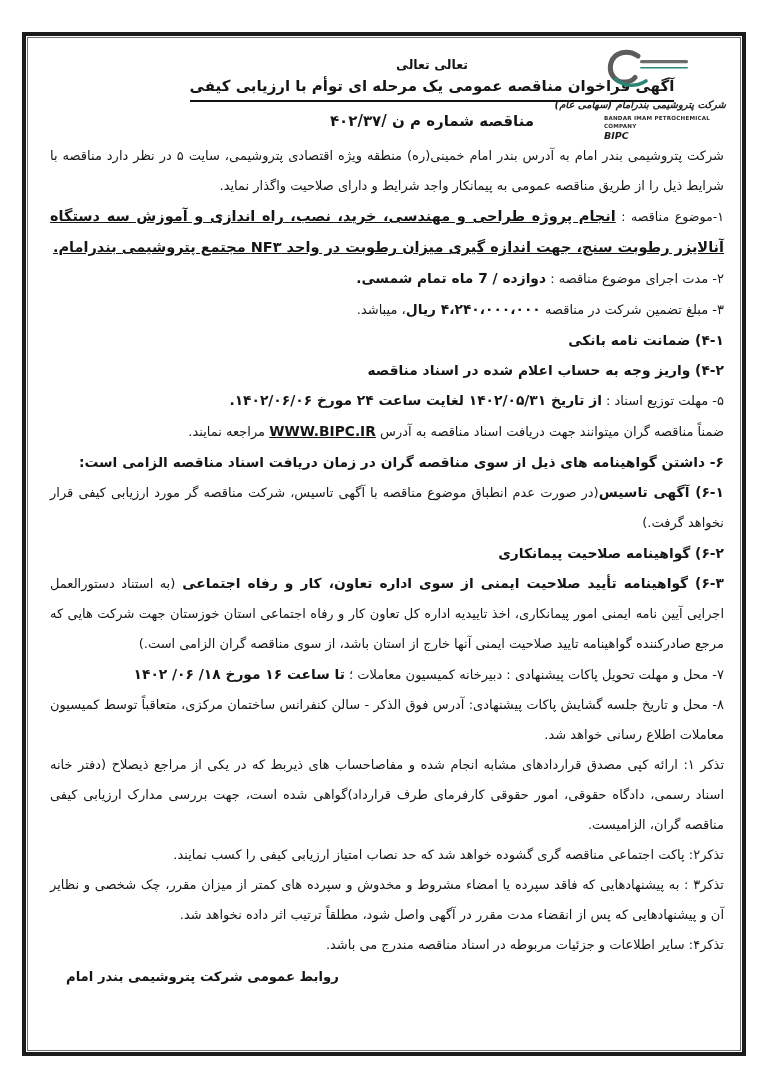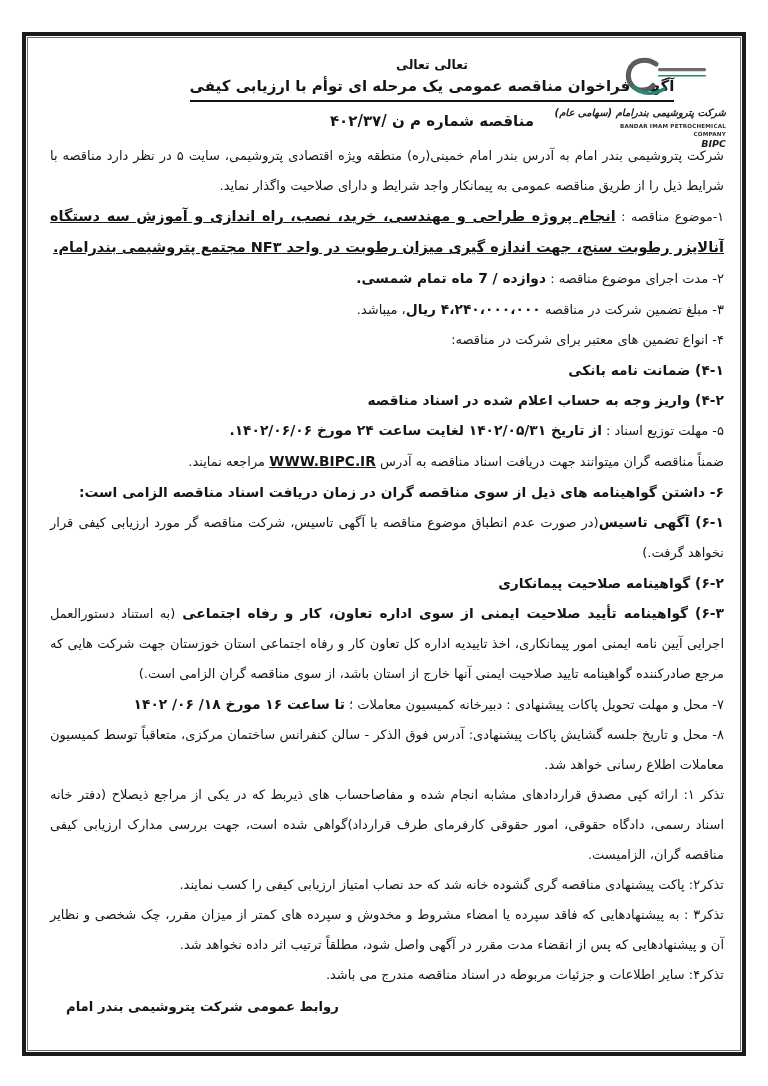--- a/index.html
+++ b/index.html
@@ -12,21 +12,21 @@
   .content{position:absolute;top:4px;left:4px;right:4px;bottom:4px;padding:10px 14px 0 20px;box-sizing:border-box;}
 
   
   .header{text-align:center;margin-left:90px;}
   .bismillah{font-size:12.5px;font-weight:bold;line-height:22px;margin-top:4px;}
   .title{display:inline-block;font-size:15px;font-weight:bold;line-height:20px;
          border-bottom:2px solid #111;padding-bottom:4px;}
   .tender-no{font-size:15px;font-weight:bold;line-height:24px;margin-top:7px;}
 
   
-  .logo{position:absolute;top:16px;right:12px;width:122px;text-align:right;direction:ltr;}
+  .logo{position:absolute;top:8px;right:12px;width:122px;text-align:left;direction:ltr;}
   .logo .fa-name{direction:rtl;font-size:10px;font-weight:bold;line-height:13px;color:#222;
                  font-style:italic;white-space:nowrap;}
   .logo .en-name{font-size:5.6px;font-weight:bold;letter-spacing:.2px;color:#2b2b2b;line-height:8px;margin-top:3px;}
   .logo .abbr{font-size:9.5px;font-weight:bold;color:#1d1d1d;line-height:12px;font-style:italic;}
 
   
   .doc{margin-top:8px;font-size:13px;line-height:30px;text-align:justify;}
   .doc p{margin:0;}
   .b{font-weight:bold;}
   .big{font-size:14.5px;text-decoration:underline;}
@@ -67,21 +67,20 @@
 
       <div class="doc">
         <p><span>شرکت پتروشیمی بندر امام به آدرس بندر امام خمینی(ره) منطقه ویژه اقتصادی پتروشیمی، سایت ۵ در نظر دارد مناقصه با شرایط ذیل را از طریق مناقصه عمومی به پیمانکار واجد شرایط و دارای صلاحیت واگذار نماید.</span></p>
 
         <p><span class="lbl">۱-موضوع مناقصه : </span><span class="b big">انجام پروژه طراحی و مهندسی، خرید، نصب، راه اندازی  و آموزش  سه دستگاه آنالایزر رطوبت سنج، جهت اندازه گیری میزان رطوبت در واحد NF۳  مجتمع پتروشیمی بندرامام.</span></p>
 
         <p><span>۲- مدت اجرای موضوع مناقصه : </span><span class="b med">دوازده / 7 ماه تمام شمسی.</span></p>
 
         <p><span>۳- مبلغ تضمین شرکت در مناقصه </span><span class="b med">۴،۲۴۰،۰۰۰،۰۰۰ ریال</span><span>، میباشد.</span></p>
 
-        <p><span>۴- انواع تضمین های معتبر برای شرکت در مناقصه:</span></p>
 
         <p class="b med"><span>۴-۱) ضمانت نامه بانکی</span></p>
 
         <p class="b med"><span>۴-۲) واریز وجه به حساب اعلام شده در اسناد مناقصه</span></p>
 
         <p><span>۵- مهلت توزیع اسناد : </span><span class="b med">از تاریخ ۱۴۰۲/۰۵/۳۱ لغایت ساعت ۲۴ مورخ ۱۴۰۲/۰۶/۰۶.</span></p>
 
         <p><span>ضمناً مناقصه گران میتوانند جهت دریافت اسناد مناقصه به آدرس </span><span class="b u med">WWW.BIPC.IR</span><span> مراجعه نمایند.</span></p>
 
         <p class="b med"><span>۶- داشتن گواهینامه های ذیل از سوی مناقصه گران در زمان دریافت اسناد مناقصه الزامی است:</span></p>
@@ -91,21 +90,21 @@
         <p class="b med"><span>۶-۲) گواهینامه صلاحیت پیمانکاری</span></p>
 
         <p><span class="b med">۶-۳) گواهینامه تأیید صلاحیت ایمنی از سوی اداره تعاون، کار و رفاه اجتماعی </span><span>(به استناد دستورالعمل اجرایی آیین نامه ایمنی امور پیمانکاری، اخذ تاییدیه اداره کل تعاون کار و رفاه اجتماعی استان خوزستان جهت شرکت هایی که مرجع صادرکننده گواهینامه تایید صلاحیت ایمنی آنها خارج از استان باشد، از سوی مناقصه گران الزامی است.)</span></p>
 
         <p><span>۷- محل و مهلت تحویل پاکات پیشنهادی : دبیرخانه کمیسیون معاملات ؛ </span><span class="b med">تا ساعت ۱۶ مورخ ۱۸/ ۰۶/ ۱۴۰۲</span></p>
 
         <p><span>۸- محل و تاریخ جلسه گشایش پاکات پیشنهادی: آدرس فوق الذکر - سالن کنفرانس ساختمان مرکزی، متعاقباً توسط کمیسیون معاملات اطلاع رسانی خواهد شد.</span></p>
 
         <p><span>تذکر ۱: ارائه کپی مصدق قراردادهای مشابه انجام شده و مفاصاحساب های ذیربط که در یکی از مراجع ذیصلاح (دفتر خانه اسناد رسمی، دادگاه حقوقی، امور حقوقی کارفرمای طرف قرارداد)گواهی شده است، جهت بررسی مدارک ارزیابی کیفی مناقصه گران، الزامیست.</span></p>
 
-        <p><span>تذکر۲: پاکت پیشنهادی مناقصه گری گشوده خانه شد که حد نصاب امتیاز ارزیابی کیفی را کسب نمایند.</span></p>
+        <p><span>تذکر۲: پاکت اجتماعی مناقصه گری گشوده خواهد شد که حد نصاب امتیاز ارزیابی کیفی را کسب نمایند.</span></p>
 
         <p><span>تذکر۳ : به پیشنهادهایی که فاقد سپرده یا امضاء مشروط و مخدوش و سپرده های کمتر از میزان مقرر، چک شخصی و نظایر آن و پیشنهادهایی که پس از انقضاء مدت مقرر در آگهی واصل شود، مطلقاً ترتیب اثر داده نخواهد شد.</span></p>
 
         <p><span>تذکر۴: سایر اطلاعات و جزئیات مربوطه در اسناد مناقصه مندرج می باشد.</span></p>
       </div>
 
       <div class="footer-sign"><span>روابط عمومی شرکت پتروشیمی بندر امام</span></div>
 
     </div>
   </div>

